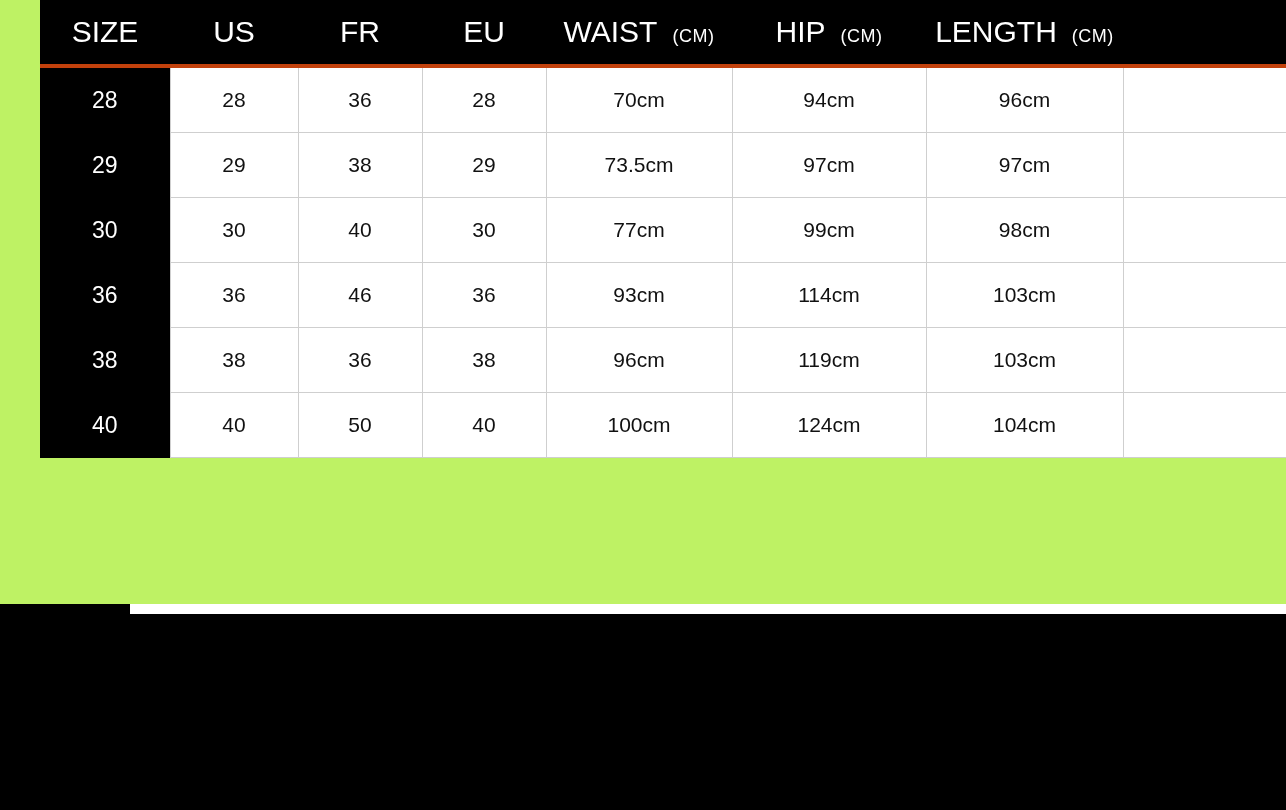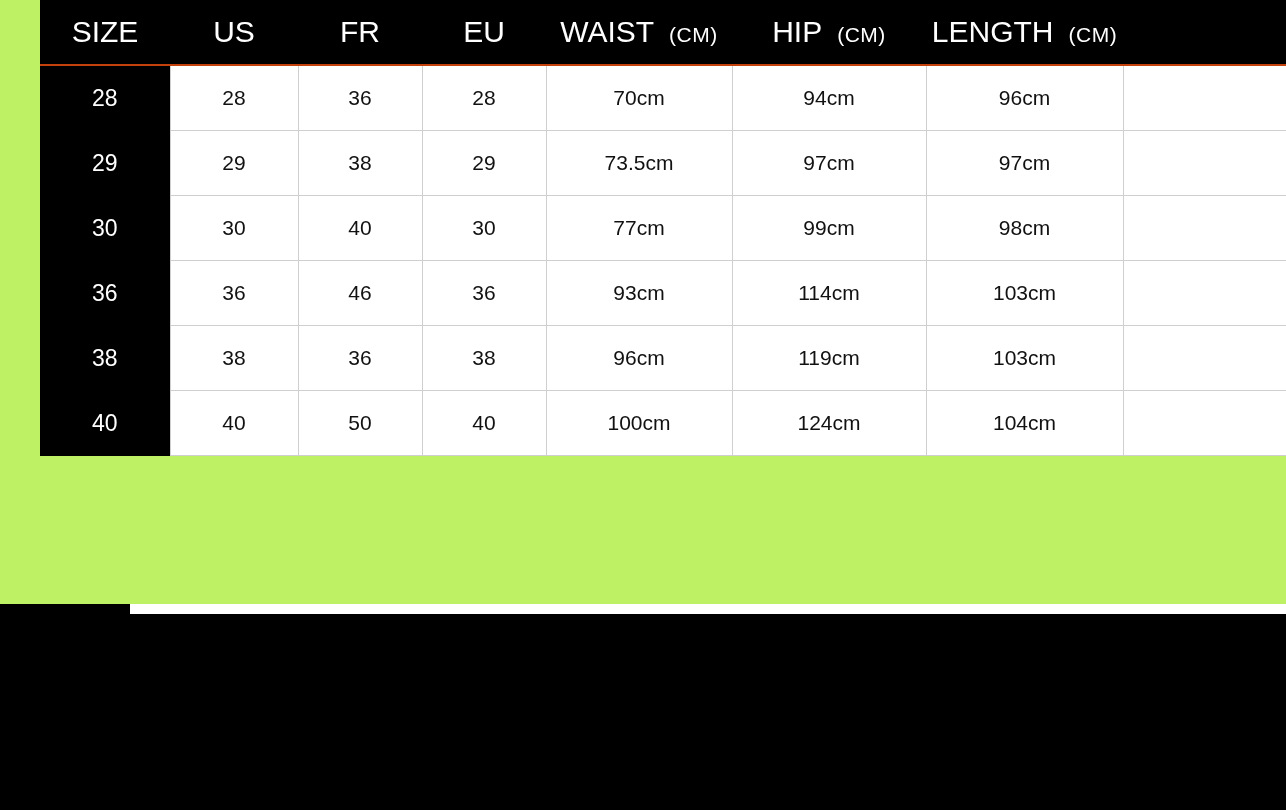--- a/index.html
+++ b/index.html
@@ -45,21 +45,21 @@
     color: #ffffff;
     font-weight: 400;
     font-size: 30px;
     text-align: center;
     vertical-align: middle;
     border: none;
     padding: 0;
     white-space: nowrap;
   }
   thead th .unit {
-    font-size: 21px;
+    font-size: 18px;
     letter-spacing: 0.5px;
     margin-left: 15px;
   }
   thead th.pad-head { background: #000000; }
 
   tbody td {
     height: 64px;
     font-size: 21px;
     font-weight: 400;
     text-align: center;
@@ -76,21 +76,21 @@
     border: none;
     font-size: 23px;
   }
 
   tbody td.pad-cell {
     background: #ffffff;
     border: 1px solid #cfcfcf;
     border-right: none;
   }
 
-  tbody tr:first-child td { border-top: 2px solid #c2410c; text-align: center; }
+  tbody tr:first-child td { border-top: 4px solid #c2410c; text-align: center; }
   tbody td:first-of-type { border-left: none; }
 
   tbody td.big { font-size: 27px; }
 
   .bottom-strip {
     position: absolute;
     left: 0;
     right: 0;
     bottom: 0;
     height: 10px;

